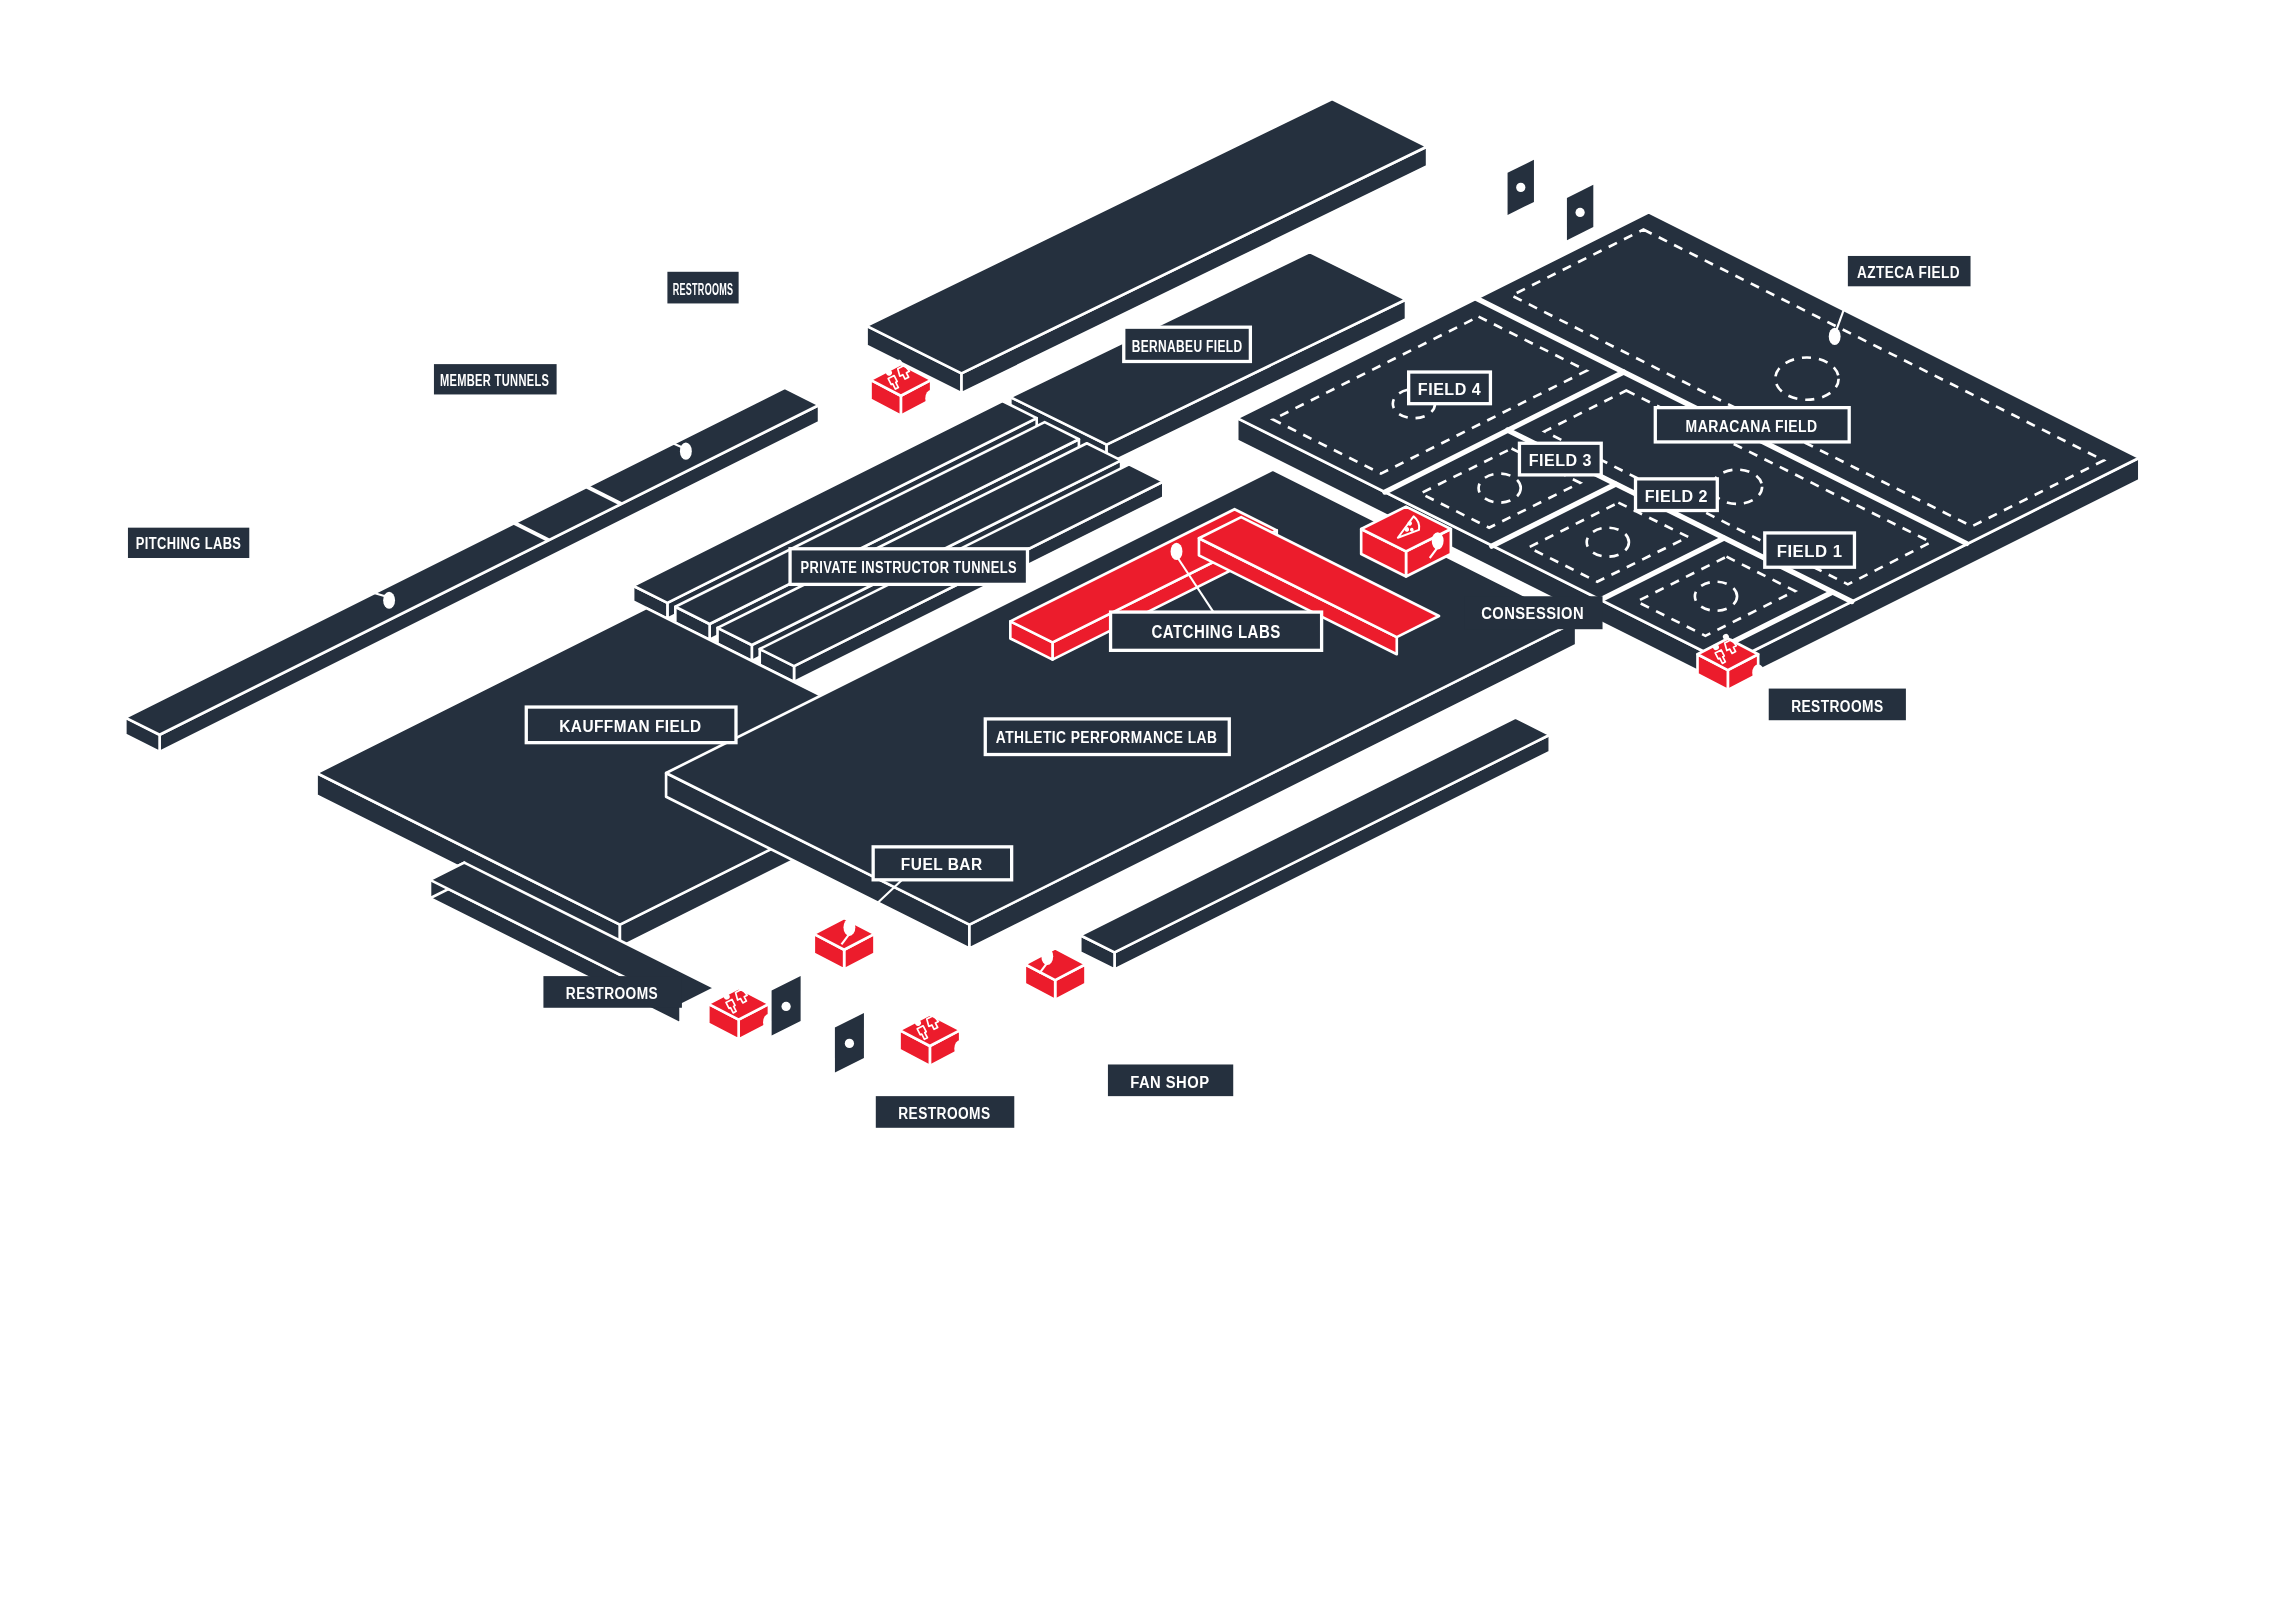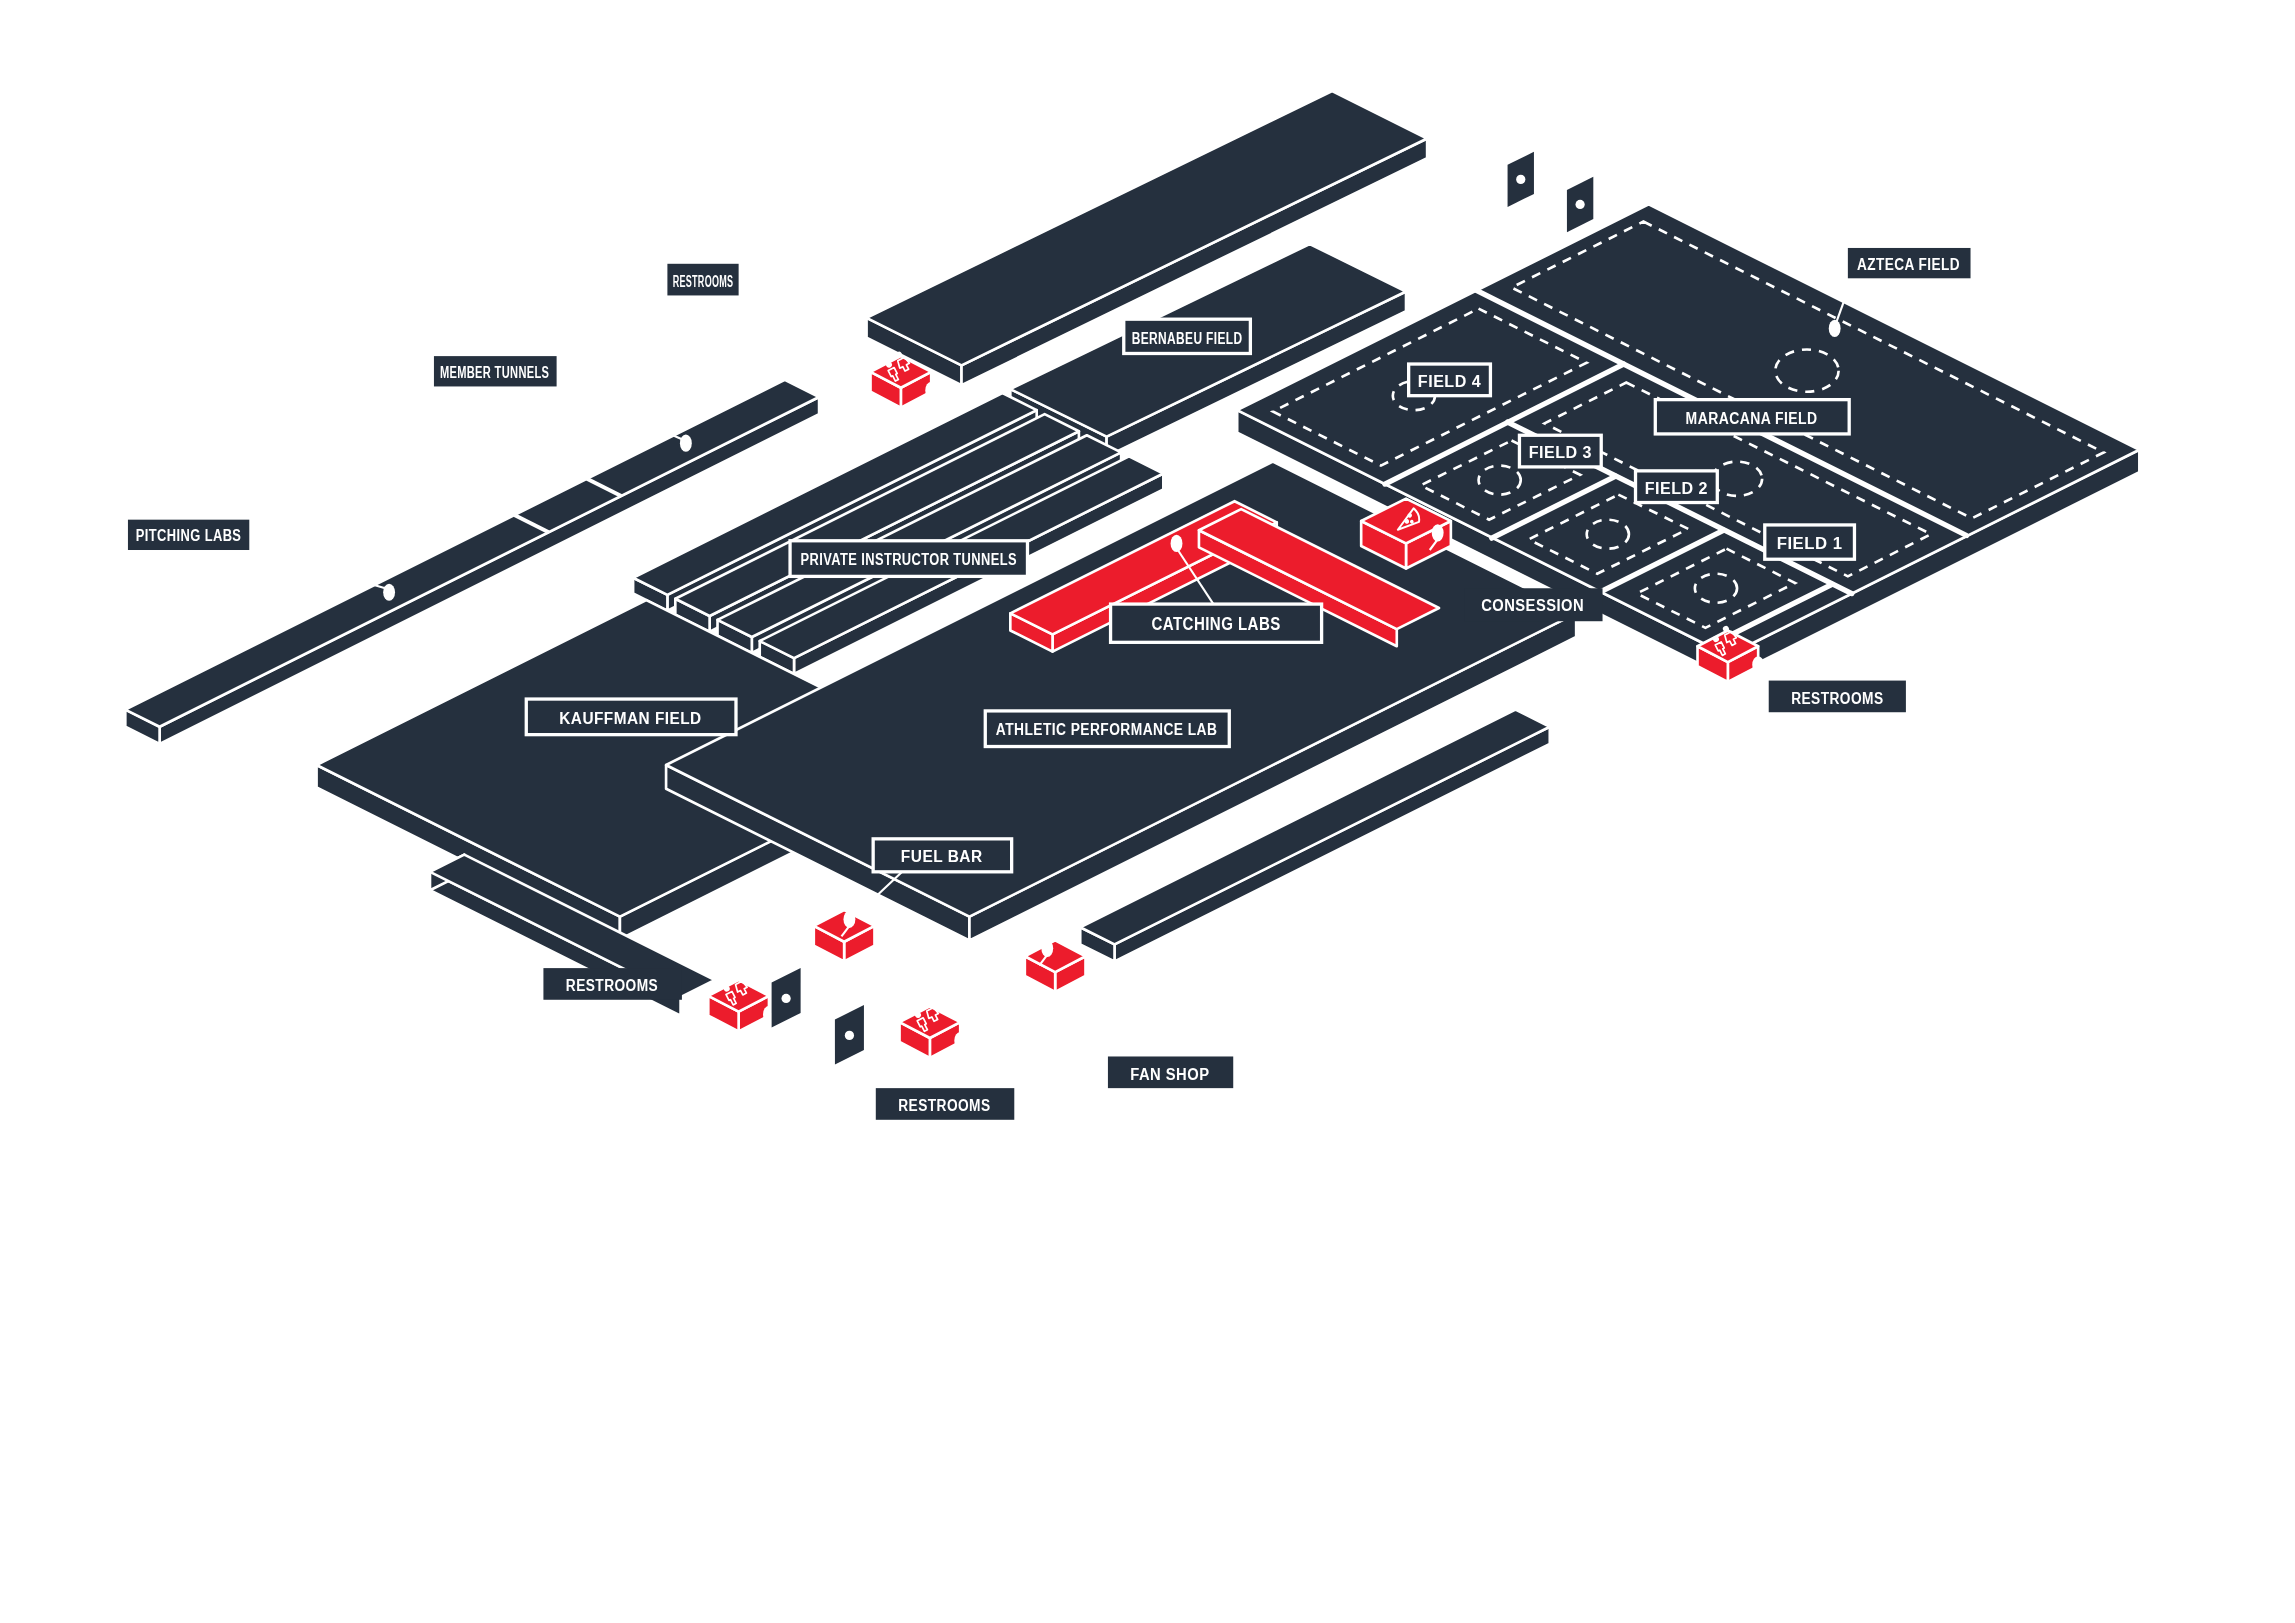--- a/index.html
+++ b/index.html
@@ -1,19 +1,19 @@
 <!DOCTYPE html>
 <html style="--navy: #25303E; --red: #EC1C2C; --bg: #FFFFFF; --txt: #FFFFFF;font-size:7.3px"><head>
 <meta charset="utf-8">
 <style>
   :root{
     --navy:#25303E; --red:#EC1C2C; --bg:#FFFFFF; --txt:#FFFFFF;
   }
   html,body{margin:0;padding:0;background:var(--bg);}
-  .wrap{width:100vw;}
+  .wrap{width:100vw;margin-top:8px;}
   svg{display:block;width:100%;height:auto;background:var(--bg);
       font-family:"Liberation Sans", sans-serif;}
   .face{fill:var(--navy);stroke:#fff;stroke-width:2;stroke-linejoin:round;}
   .rface{fill:var(--red);stroke:#fff;stroke-width:2;stroke-linejoin:round;}
   .door{fill:var(--navy);stroke:none;}
   .gap{stroke:#fff;stroke-width:4;stroke-linecap:round;fill:none;}
   .seam{stroke:#fff;stroke-width:3;fill:none;}
   .dash{fill:none;stroke:#fff;stroke-width:2;stroke-dasharray:7 6;}
   .leader{stroke:#fff;stroke-width:1.6;fill:none;}
   .wfill{fill:#fff;stroke:none;}

